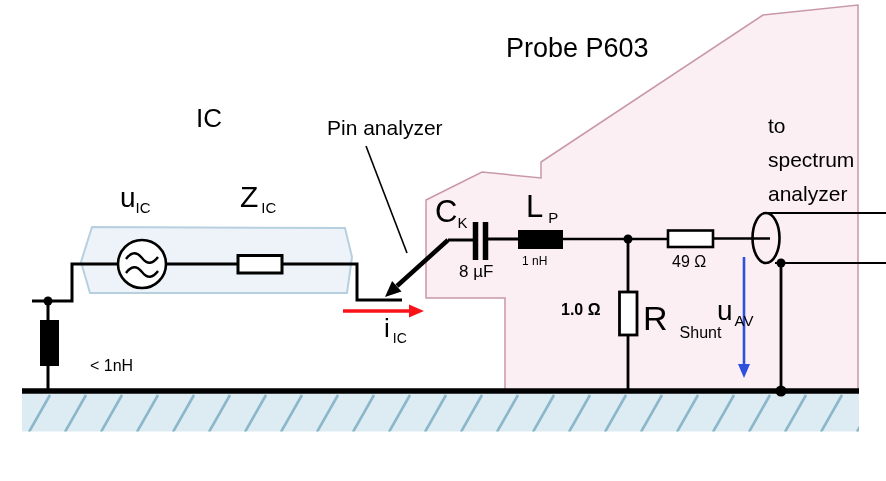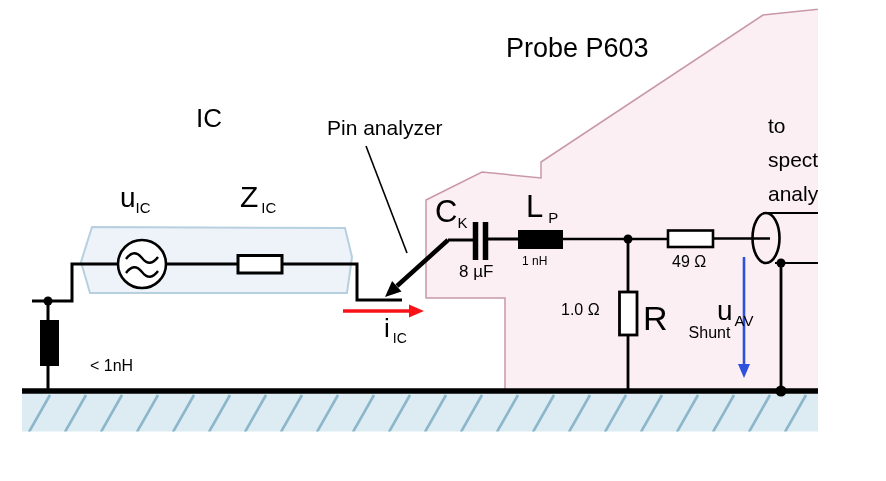--- a/index.html
+++ b/index.html
@@ -1,16 +1,16 @@
 <!DOCTYPE html>
 <html><head>
 <meta charset="utf-8">
 <style>
   html,body{margin:0;padding:0;background:#fff;}
-  #stage{position:relative;width:818px;height:481px;background:#ffffff;overflow:hidden;
+  #stage{position:relative;width:886px;height:481px;background:#ffffff;overflow:hidden;
          font-family:"Liberation Sans",sans-serif;color:#000;}
   #stage svg{position:absolute;left:0;top:0;}
   .lbl{position:absolute;line-height:1;white-space:nowrap;color:#000;}
   .sub{display:inline-block;position:relative;}
   .prelines{white-space:pre-line;line-height:34px;}
   
   #lbl-title{left:506px;top:35px;font-size:27px;}
   #lbl-ic{left:196px;top:105px;font-size:26px;}
   #lbl-pin{left:327px;top:117px;font-size:21px;}
   #lbl-spectrum{left:768px;top:109px;font-size:21px;}
@@ -21,21 +21,21 @@
   #lbl-ck{left:435px;top:196px;font-size:31px;}
   #lbl-lp{left:526px;top:191px;font-size:31px;}
   #lbl-ladapter{left:74px;top:310px;font-size:32px;}
   #lbl-rshunt{left:643px;top:301px;font-size:34px;}
   #lbl-uav{left:701px;top:297px;font-size:28px;margin-left:16px;}
   #lbl-iic{left:384px;top:315px;font-size:26px;}
   
   #val-ck{left:459px;top:263px;font-size:17px;}
   #val-lp{left:522px;top:255px;font-size:12px;}
   #val-r49{left:672px;top:254px;font-size:16px;}
-  #val-rshunt{left:561px;top:302px;font-size:16px;}
+  #val-rshunt{left:561px;top:302px;font-size:16px;font-weight:bold;}
   #val-ladapter{left:90px;top:358px;font-size:16px;}
 </style>
 </head>
 <body>
 
 <div id="stage">
 
   <svg width="886" height="481" viewBox="0 0 886 481">
     <defs>
       <pattern id="hatch" patternUnits="userSpaceOnUse" x="22" y="393" width="36" height="39">
@@ -109,21 +109,21 @@
 
   <div class="lbl" id="lbl-uic"><span>u</span><span class="sub" style="font-size:15px;top:6px;">IC</span></div>
 
   <div class="lbl" id="lbl-zic"><span>Z</span><span class="sub" style="font-size:15px;top:6px;left:3px;">IC</span></div>
 
   <div class="lbl" id="lbl-ck"><span>C</span><span class="sub" style="font-size:15px;top:6px;">K</span></div>
 
   <div class="lbl" id="lbl-lp"><span>L</span><span class="sub" style="font-size:15px;top:6px;left:5px;">P</span></div>
 
 
-  <div class="lbl" id="lbl-rshunt"><span>R</span><span class="sub" style="font-size:16px;top:8px;left:21px;">Shunt</span></div>
+  <div class="lbl" id="lbl-rshunt"><span>R</span><span class="sub" style="font-size:16px;top:8px;left:12px;">Shunt</span></div>
 
   <div class="lbl" id="lbl-uav"><span>u</span><span class="sub" style="font-size:15px;top:6px;left:2px;">AV</span></div>
 
   <div class="lbl" id="lbl-iic"><span>i</span><span class="sub" style="font-size:14px;top:6px;left:3px;">IC</span></div>
 
   <div class="lbl" id="val-ck">8 µF</div>
   <div class="lbl" id="val-lp">1 nH</div>
   <div class="lbl" id="val-r49">49 Ω</div>
   <div class="lbl" id="val-rshunt">1.0 Ω</div>
   <div class="lbl" id="val-ladapter">&lt; 1nH</div>

